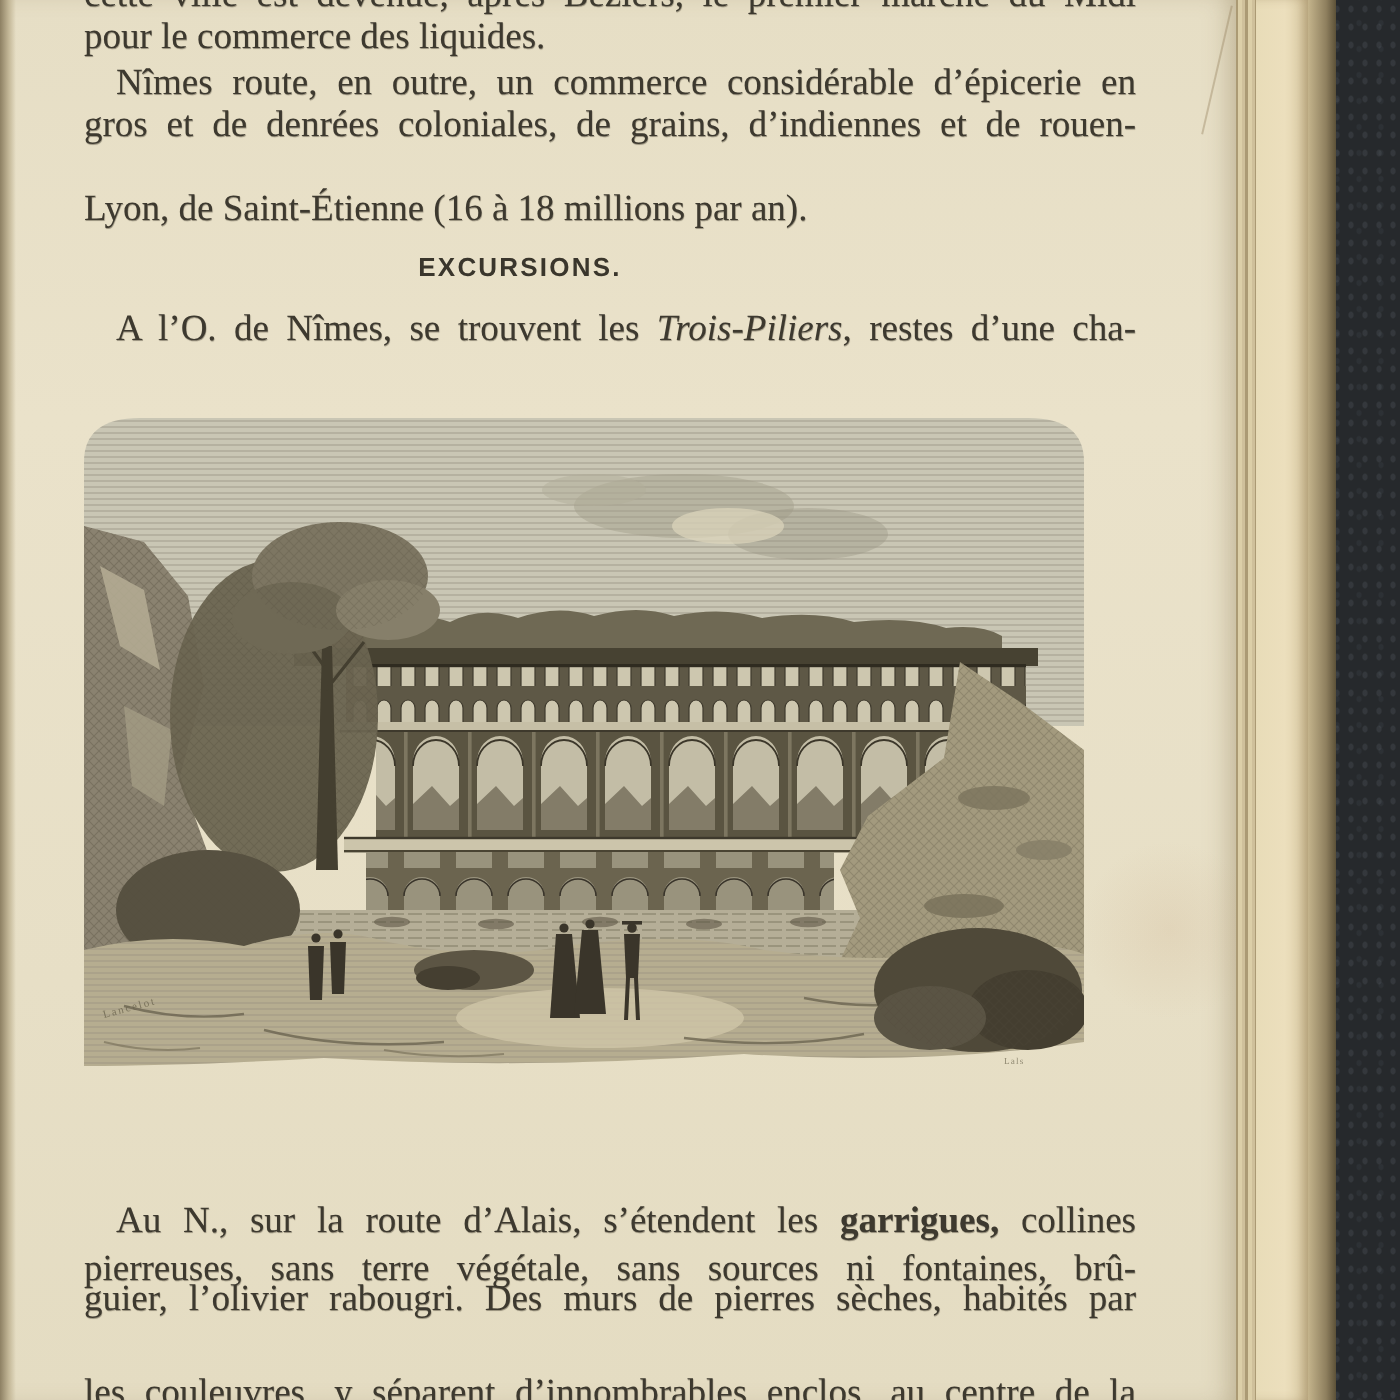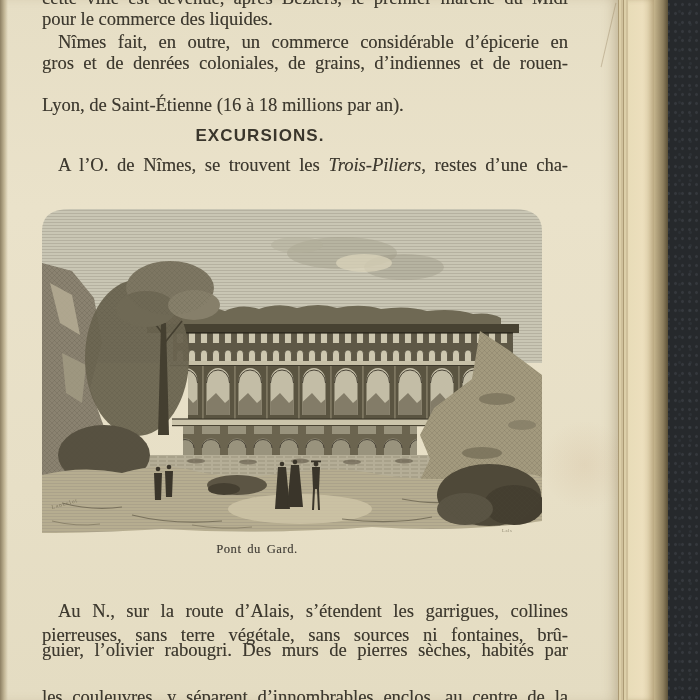--- a/index.html
+++ b/index.html
@@ -29,27 +29,27 @@
     background:radial-gradient(rgba(190,150,110,.14),rgba(190,150,110,0) 70%);}
   .crease{position:absolute;left:608px;top:2px;width:1px;height:66px;
     background:rgba(150,130,95,.4);transform:rotate(13deg);}
   
   .t{position:absolute;left:42px;width:526px;font-size:18.5px;line-height:21px;
      color:#3d392f;text-align:justify;text-align-last:justify;white-space:nowrap;
      text-shadow:.25px .25px .35px rgba(58,52,38,.45);}
   .t.short{text-align-last:left;}
   .t.indent{padding-left:16px;width:510px;}
   .heading{position:absolute;left:42px;width:436px;text-align:center;
-     font-family:"Liberation Sans",sans-serif;font-weight:bold;font-size:17px;
+     font-family:"Liberation Sans",sans-serif;font-weight:bold;font-size:13px;
      letter-spacing:1.1px;color:#3a362c;}
   .caption{position:absolute;left:42px;width:430px;text-align:center;
      font-size:12.5px;letter-spacing:.6px;word-spacing:2px;color:#45413a;
      text-shadow:.2px .2px .3px rgba(58,52,38,.4);}
   .it{font-style:italic;}
-  .bd{font-weight:normal;}
+  .bd{font-weight:bold;}
   .sc{font-variant:small-caps;letter-spacing:.5px;}
   .sup{vertical-align:super;font-size:.6em;}
   svg text{font-family:"Liberation Serif",serif;}
 </style>
 </head>
 <body>
 
 <div class="stage">
   <div class="cover"></div>
   <div class="edge-a"></div>
@@ -57,21 +57,21 @@
   <div class="edge-c"></div>
 
   <div class="page">
     <div class="gutter"></div>
     <div class="stain1"></div>
     <div class="crease"></div>
 
     <div class="t" style="top:-12px">cette ville est devenue, après Béziers, le premier marché du Midi</div>
     <div class="t short" style="top:9px">pour le commerce des liquides.</div>
 
-    <div class="t indent" style="top:32px">Nîmes fait, en outre, un commerce considérable d’épicerie en</div>
+    <div class="t indent" style="top:32px">Nîmes route, en outre, un commerce considérable d’épicerie en</div>
     <div class="t" style="top:53px">gros et de denrées coloniales, de grains, d’indiennes et de rouen-</div>
     <div class="t short" style="top:95px">Lyon, de Saint-Étienne (16 à 18 millions par an).</div>
 
     <div class="heading" style="top:126px">EXCURSIONS.</div>
 
     <div class="t indent" style="top:155px">
       <span>A l’O. de Nîmes, se trouvent les </span><span class="it">Trois-Piliers</span><span>, restes d’une cha-</span>
     </div>
 
     <svg style="position:absolute;left:42px;top:203px" width="500" height="332" viewBox="0 0 500 332">
@@ -193,21 +193,20 @@
         <ellipse cx="447" cy="292" rx="52" ry="31" fill="#4f4939"></ellipse>
         <ellipse cx="472" cy="302" rx="30" ry="20" fill="#443e30"></ellipse>
         <ellipse cx="423" cy="306" rx="28" ry="16" fill="#5a5444"></ellipse>
         <ellipse cx="447" cy="292" rx="52" ry="31" fill="url(#pCross)" opacity="0.6"></ellipse>
       </g>
 
       <text x="10" y="306" font-size="5.5" letter-spacing="1" fill="#6d6650" opacity="0.8" transform="rotate(-15 10 306)">Lancelot</text>
       <text x="460" y="329" font-size="4.6" letter-spacing="0.6" fill="#6d6650" opacity="0.7">Lals</text>
     </svg>
 
-    <div class="caption" style="top:542px">Pont du Gard.</div>
 
     <div class="t indent" style="top:601px">
       <span>Au N., sur la route d’Alais, s’étendent les </span><span class="bd">garrigues,</span><span> collines</span>
     </div>
     <div class="t" style="top:625px">pierreuses, sans terre végétale, sans sources ni fontaines, brû-</div>
     <div class="t" style="top:640px">guier, l’olivier rabougri. Des murs de pierres sèches, habités par</div>
     <div class="t" style="top:687px">les couleuvres, y séparent d’innombrables enclos, au centre de la</div>
   </div>
 </div>
 

